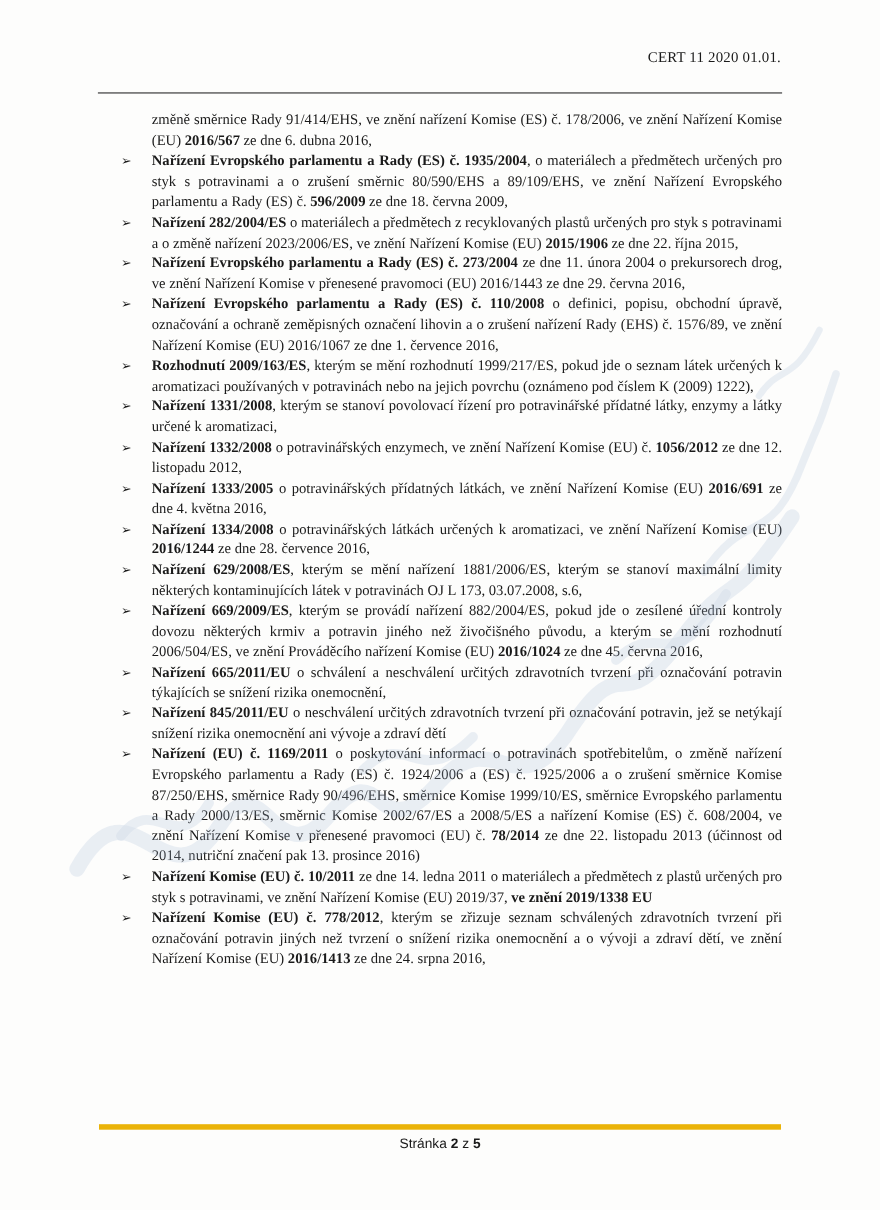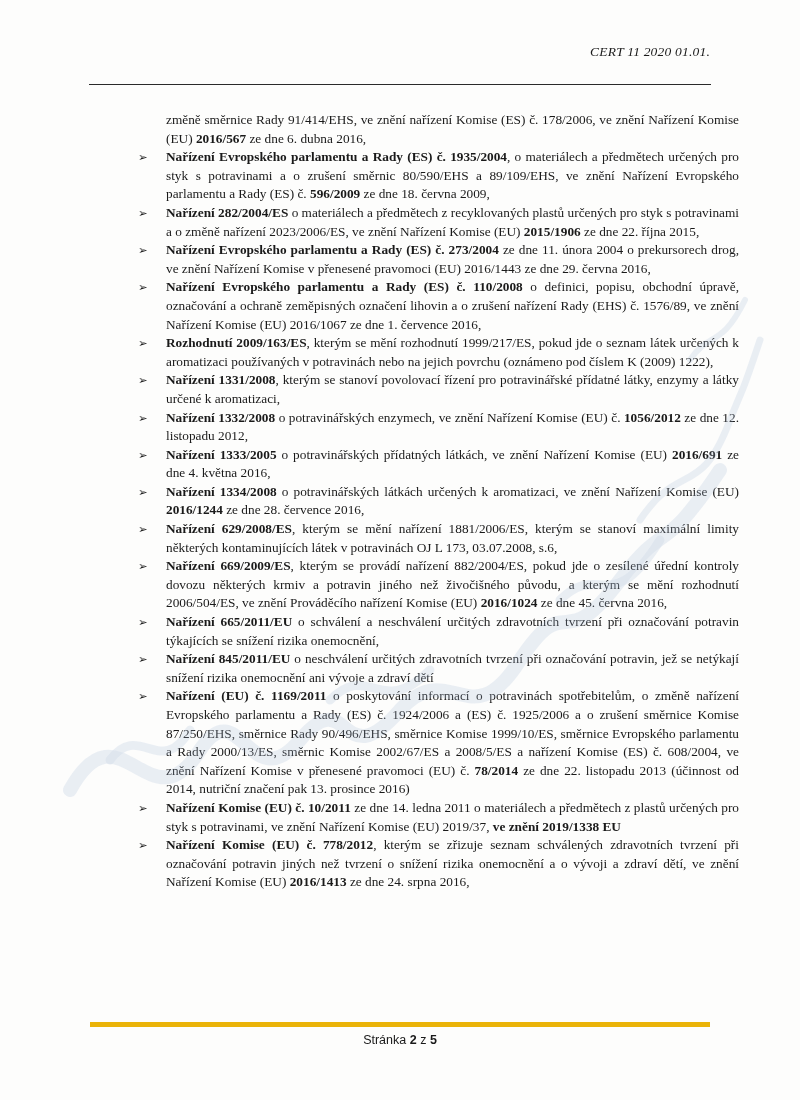--- a/index.html
+++ b/index.html
@@ -10,41 +10,39 @@
     color: #1a1a1a;
     position: relative;
     overflow: hidden;
   }
   .page { position: absolute; inset: 0; background: #fdfdfc; }
 
   .header-ref {
     position: absolute;
     top: 44px;
     right: 90px;
-    font-style: italic;
     font-size: 13.5px;
     letter-spacing: 0.2px;
   }
   .header-rule {
     position: absolute;
     top: 84px;
     left: 89px;
     width: 622px;
     border-top: 1.6px solid #2a2a2a;
   }
 
   .content {
     position: absolute;
-    top: 111px;
+    top: 100px;
     left: 110px;
     width: 601px;
     font-size: 13.3px;
     line-height: 18.6px;
     text-align: justify;
-    margin-left: 28px;
   }
   .list-item { display: flex; }
   .bullet {
     flex: 0 0 28px;
     width: 28px;
     font-family: "DejaVu Sans", sans-serif;
     font-size: 11.5px;
     line-height: 18.6px;
     color: #1a1a1a;
   }

